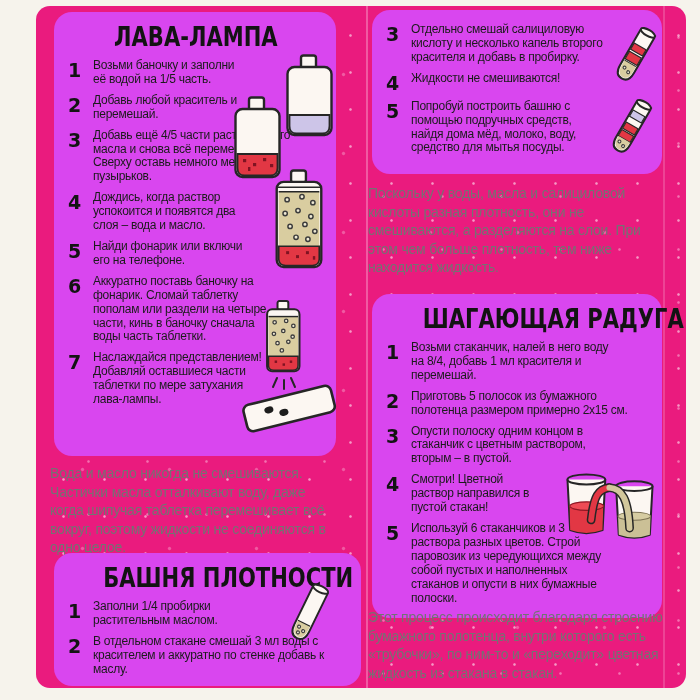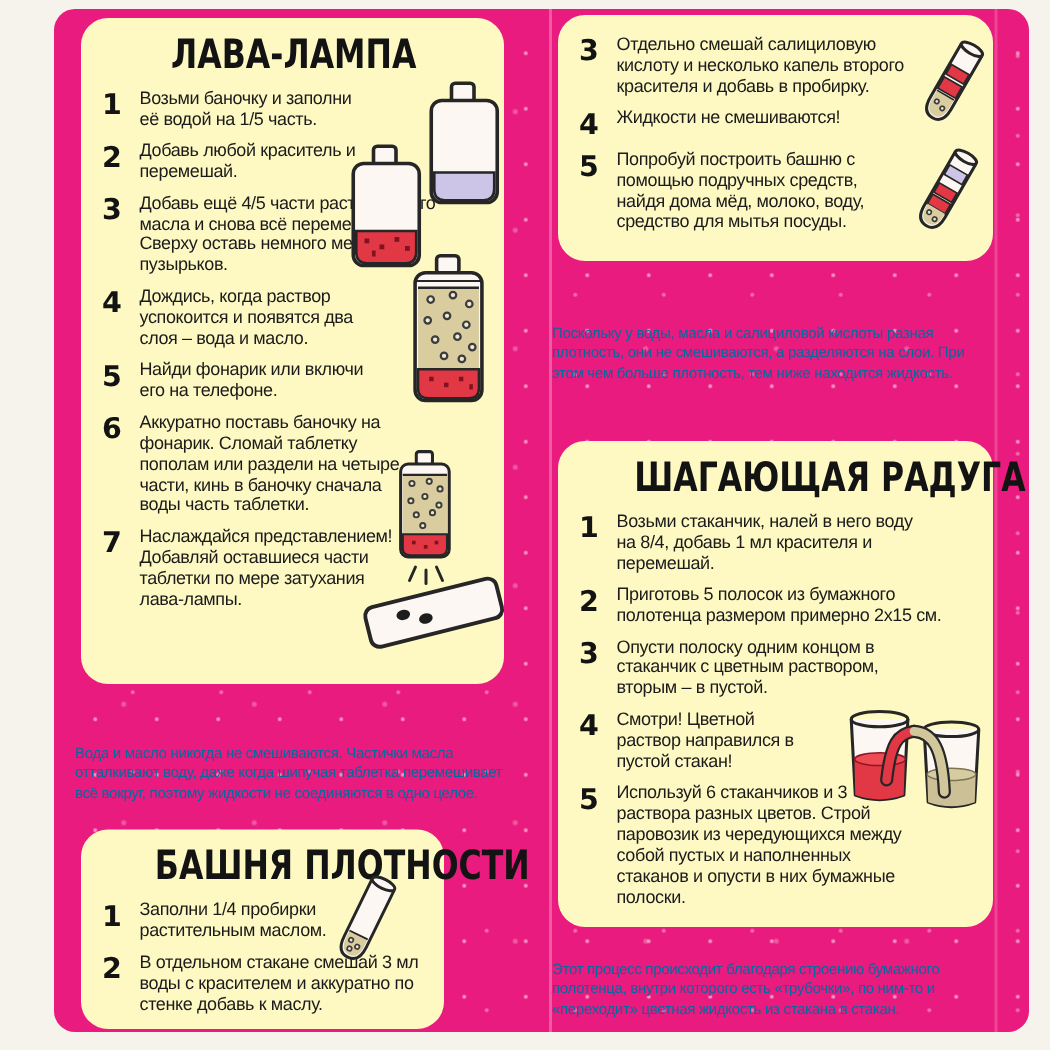--- a/index.html
+++ b/index.html
@@ -14,42 +14,41 @@
     background-color:#ea1b7e;border-radius:14px;
     background-image:
       radial-gradient(circle, rgba(255,255,255,.55) .8px, transparent 1.7px),
       radial-gradient(circle, rgba(255,214,236,.45) .8px, transparent 1.7px),
       radial-gradient(circle, rgba(255,255,255,.28) 1.1px, transparent 2.2px);
     background-size:41px 37px, 59px 53px, 87px 79px;
     background-position:7px 11px, 23px 5px, 3px 29px;
   }
   .fold{position:absolute;top:0;width:2px;height:100%;background:rgba(255,255,255,.28);}
   .panel{
-    position:absolute;background:#fef9c3;border-radius:18px;
+    position:absolute;background:#d946ef;border-radius:18px;
     padding:9px 12px 12px 14px;box-sizing:border-box;color:#1b1b1b;
   }
   .title{text-align:center;margin:2px 0 9px 0;line-height:1;}
   .title-inner{
     display:inline-block;font-family:"DejaVu Sans",sans-serif;font-weight:bold;
     font-size:27px;white-space:nowrap;transform:scaleX(.78);transform-origin:center;
     letter-spacing:0;color:#131313;
   }
   .step{display:flex;margin-bottom:7px;}
   .num{
     flex:0 0 25px;width:25px;font-family:"DejaVu Sans",sans-serif;font-weight:bold;
     font-size:19px;line-height:1;padding-top:2px;color:#131313;
   }
   .txt{font-size:12px;line-height:1.16;letter-spacing:-0.25px;}
   .mw120{max-width:120px}.mw150{max-width:150px}.mw160{max-width:160px}
   .mw170{max-width:170px}.mw175{max-width:175px}.mw195{max-width:195px}
   .mw200{max-width:200px}.mw205{max-width:205px}
   .note{
-    position:absolute;color:#0369a1;font-size:10px;line-height:1.33;
+    position:absolute;color:#737373;font-size:14px;line-height:1.33;
     letter-spacing:-0.2px;
-    margin-top:32px;
   }
   .illus{position:absolute;}
   .illus svg{overflow:visible;display:block;}
   .rot26{transform:rotate(26deg);}
   .rot30{transform:rotate(30deg);}
 </style>
 </head>
 <body>
 
 <div class="card">
@@ -174,21 +173,21 @@
         <rect x="4" y="95" width="90" height="27" rx="6" fill="#fcf7f2" stroke="#262626" stroke-width="2.6"></rect>
         <ellipse cx="29" cy="105" rx="4.6" ry="3.4" fill="#1d1d1d"></ellipse>
         <ellipse cx="43" cy="111" rx="4.6" ry="3.4" fill="#1d1d1d"></ellipse>
       </g>
     </svg>
   </div>
 </div>
 
 <div class="note" style="left:50px;top:464px;width:286px;">Вода и масло никогда не смешиваются. Частички масла отталкивают воду, даже когда шипучая таблетка перемешивает всё вокруг, поэтому жидкости не соединяются в одно целое.</div>
 
-<div class="panel" style="left:54px;top:553px;width:242px;height:133px;">
+<div class="panel" style="left:54px;top:553px;width:307px;height:133px;">
   <div class="title">
     <span class="title-inner">БАШНЯ ПЛОТНОСТИ</span>
   </div>
   <div class="step">
     <span class="num">1</span>
     <span class="txt mw150">Заполни 1/4 пробирки растительным маслом.</span>
   </div>
   <div class="step">
     <span class="num">2</span>
     <span class="txt">В отдельном стакане смешай 3 мл воды с красителем и аккуратно по стенке добавь к маслу.</span>

